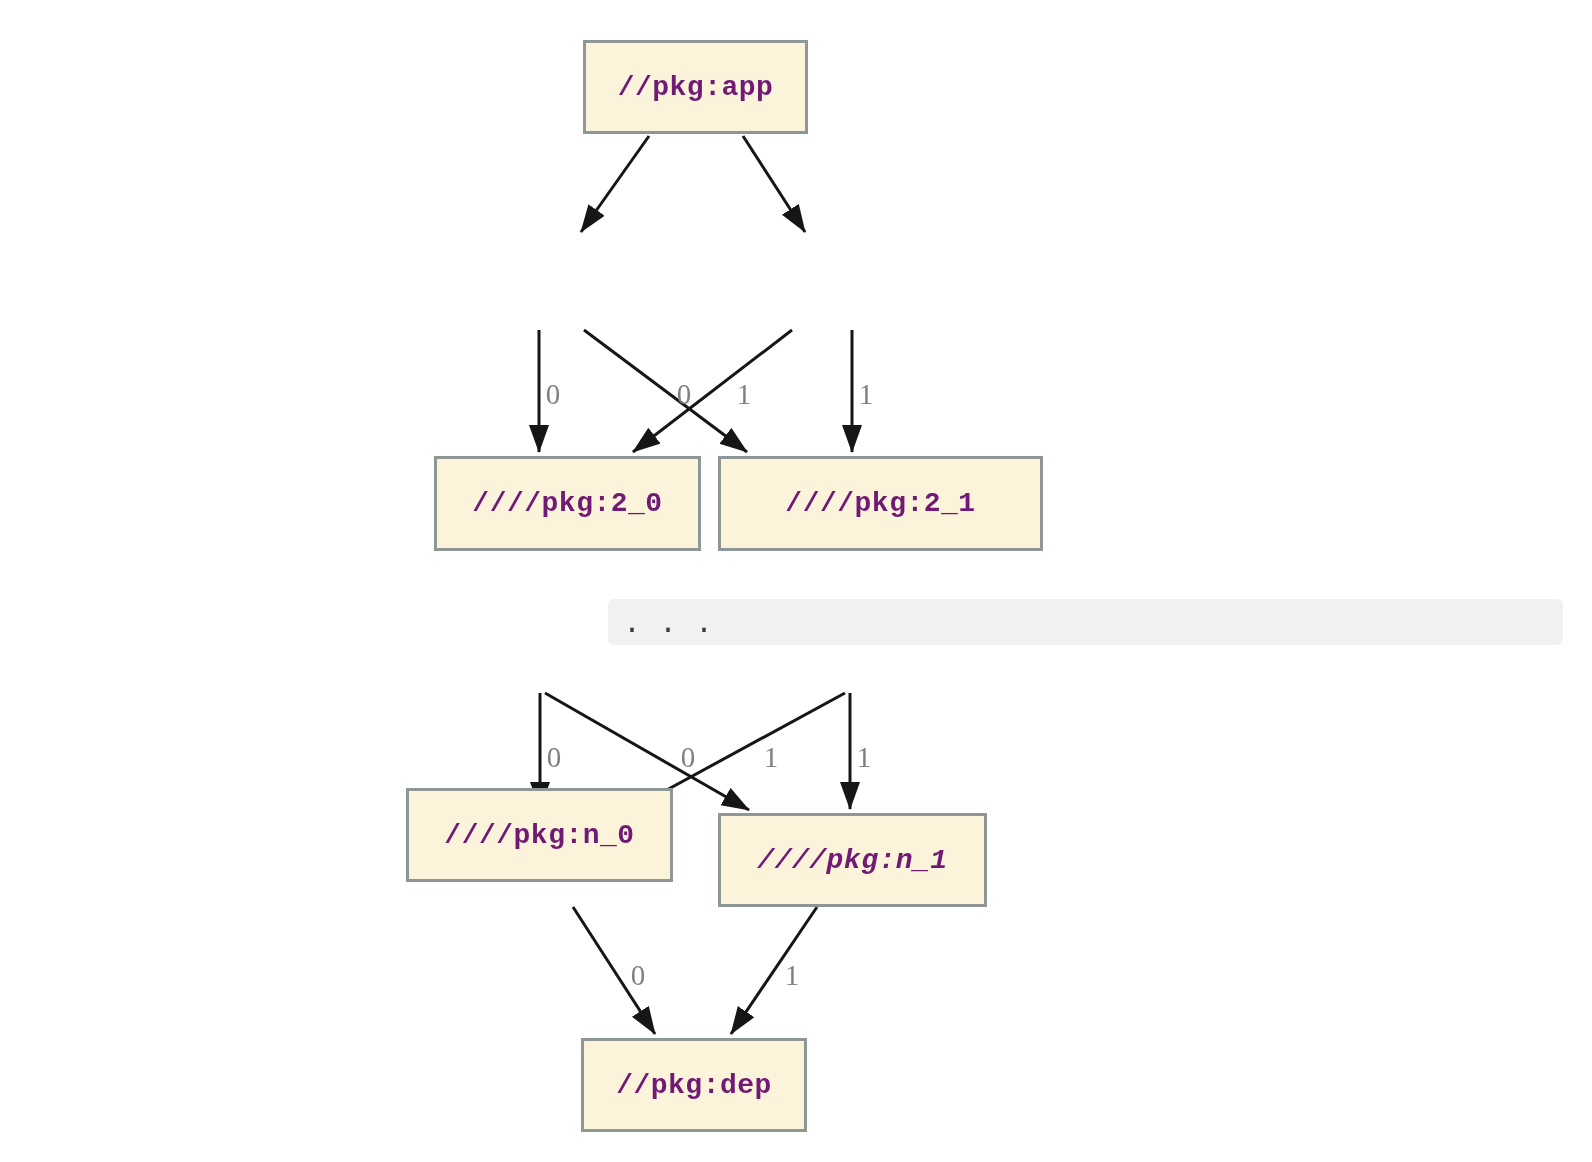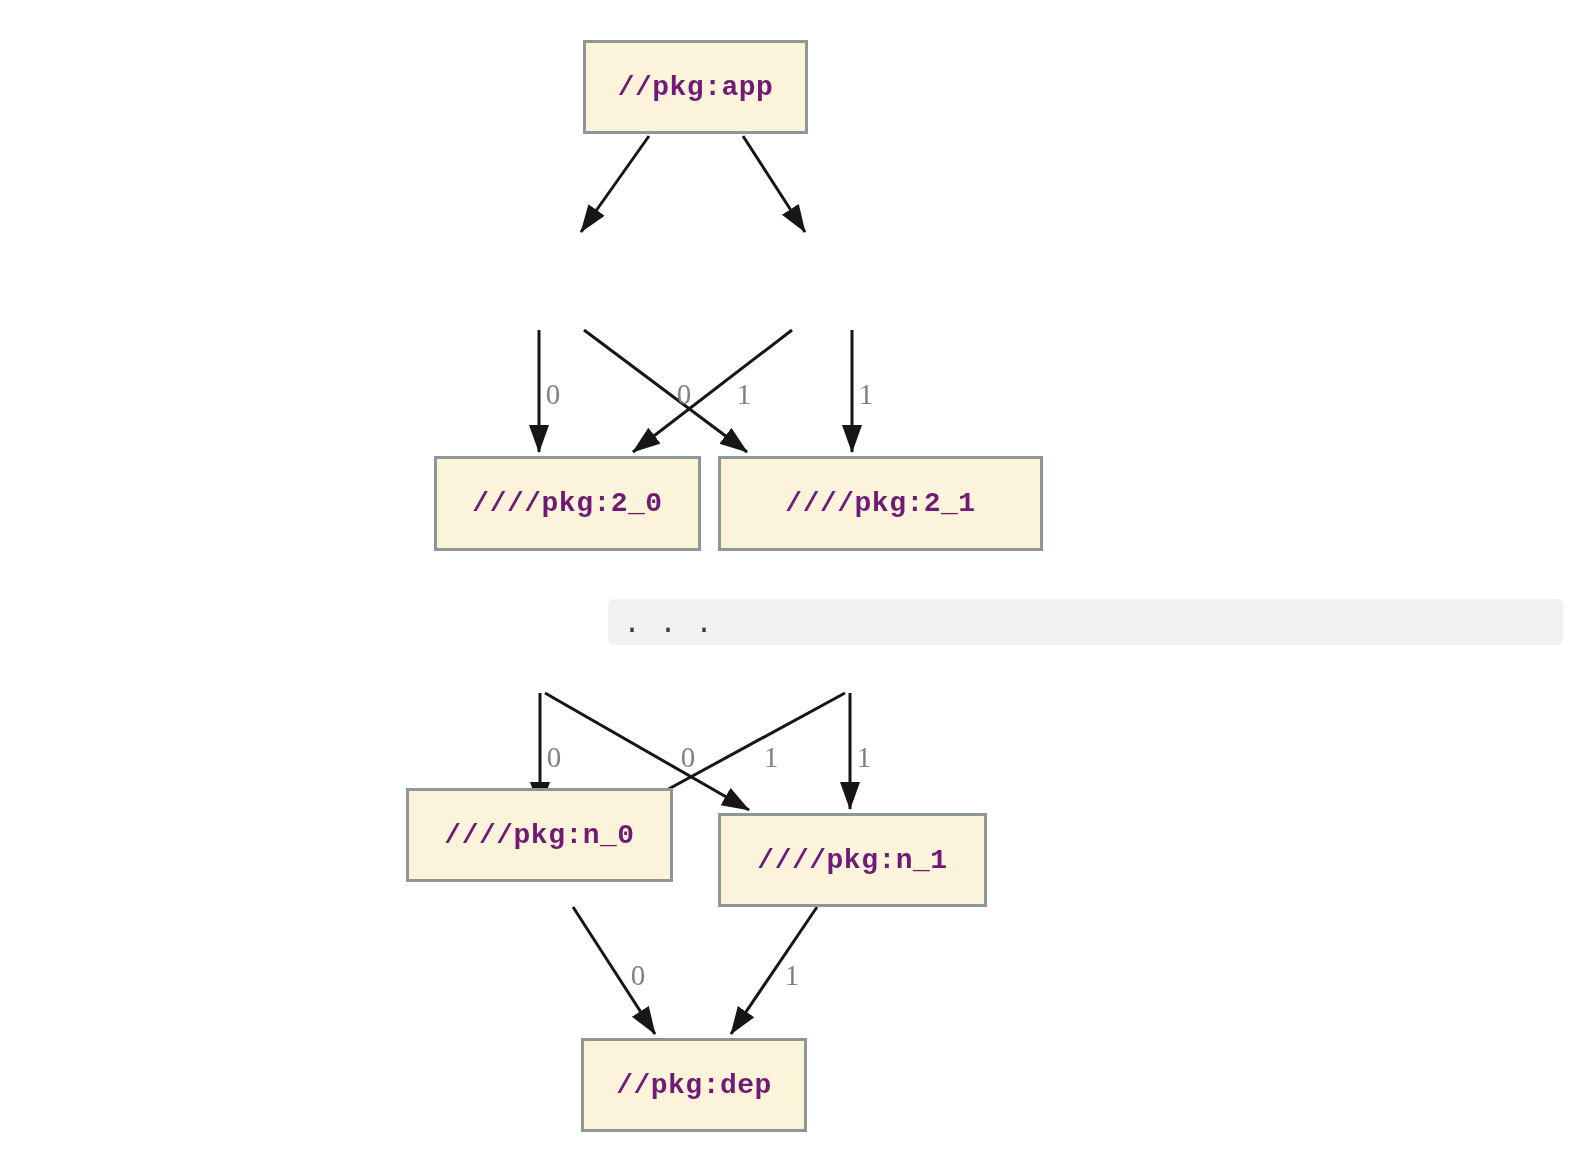--- a/index.html
+++ b/index.html
@@ -38,21 +38,21 @@
     color: #701a75;
     white-space: nowrap;
     text-align: center;
   }
   .n-app  { left: 583px; top:   40px; width: 225px; height: 94px; }
   .n-1_0  { left: 406px; top:  235px; width: 267px; height: 94px; }
   .n-1_1  { left: 718px; top:  235px; width: 269px; height: 94px; }
   .n-2_0  { left: 406px; top:  456px; width: 267px; height: 95px; margin-left: 28px; }
   .n-2_1  { left: 718px; top:  456px; width: 325px; height: 95px; }
   .n-n_0  { left: 406px; top:  788px; width: 267px; height: 94px; }
-  .n-n_1  { left: 718px; top:  813px; width: 269px; height: 94px; }
+  .n-n_1  { left: 718px; top:  813px; width: 269px; height: 94px; font-style: italic; }
   .n-dep  { left: 581px; top: 1038px; width: 226px; height: 94px; }
 
   .edge-label {
     position: absolute;
     transform: translate(-50%, -50%);
     font-family: "Liberation Serif", serif;
     font-size: 29px;
     color: #808080;
     line-height: 1;
   }

